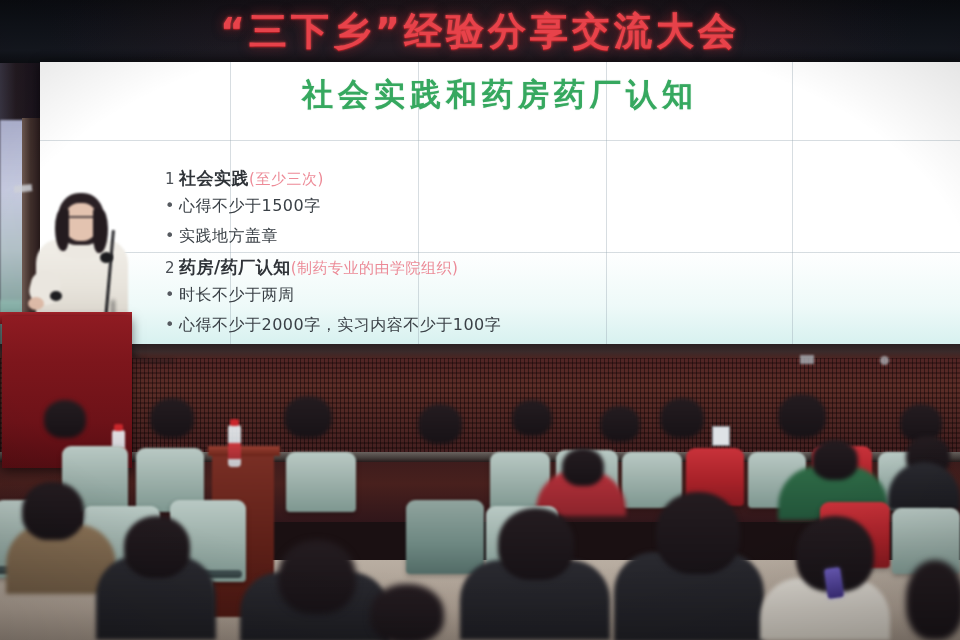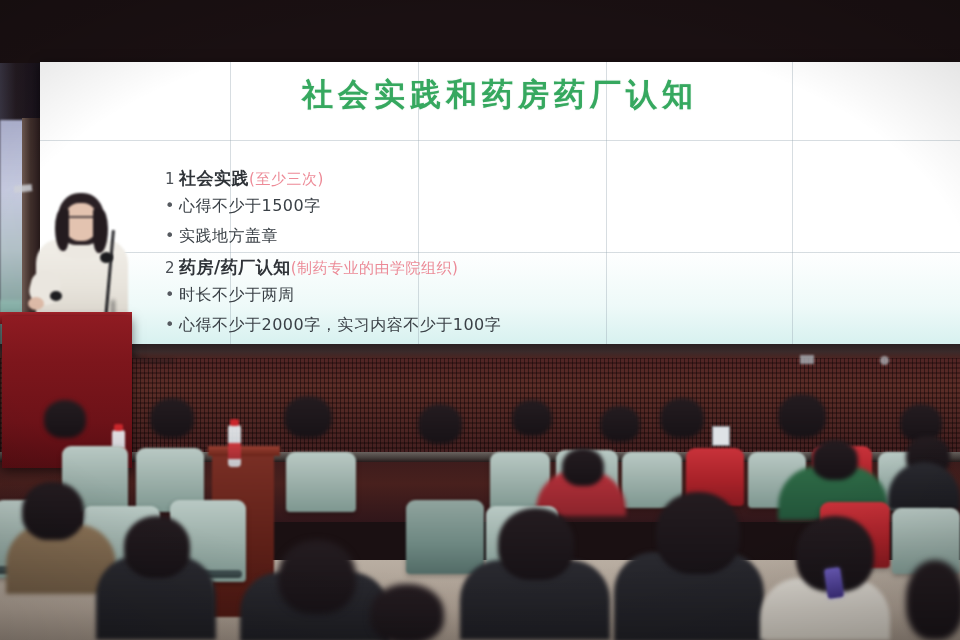--- a/index.html
+++ b/index.html
@@ -161,20 +161,23 @@
   .blur2{filter:blur(2.2px);}
   .blur3{filter:blur(3.4px);}
   #grain{position:absolute;inset:0;pointer-events:none;
     background:radial-gradient(ellipse 900px 500px at 480px 300px,rgba(0,0,0,0) 55%,rgba(0,0,0,.28) 100%);}
 </style>
 </head>
 <body>
 
 <div id="stage">
 
+  <div id="banner">
+    <div id="banner-title">“三下乡”经验分享交流大会</div>
+  </div>
 
   <div id="wall"></div>
   <div id="wall-left-dark"></div>
   <div id="window-strip"></div>
   <div id="window-strip2"></div>
   <div id="doorframe"></div>
   <div id="door-handle"></div>
 
   <div id="screen">
     <div class="glare"></div>

